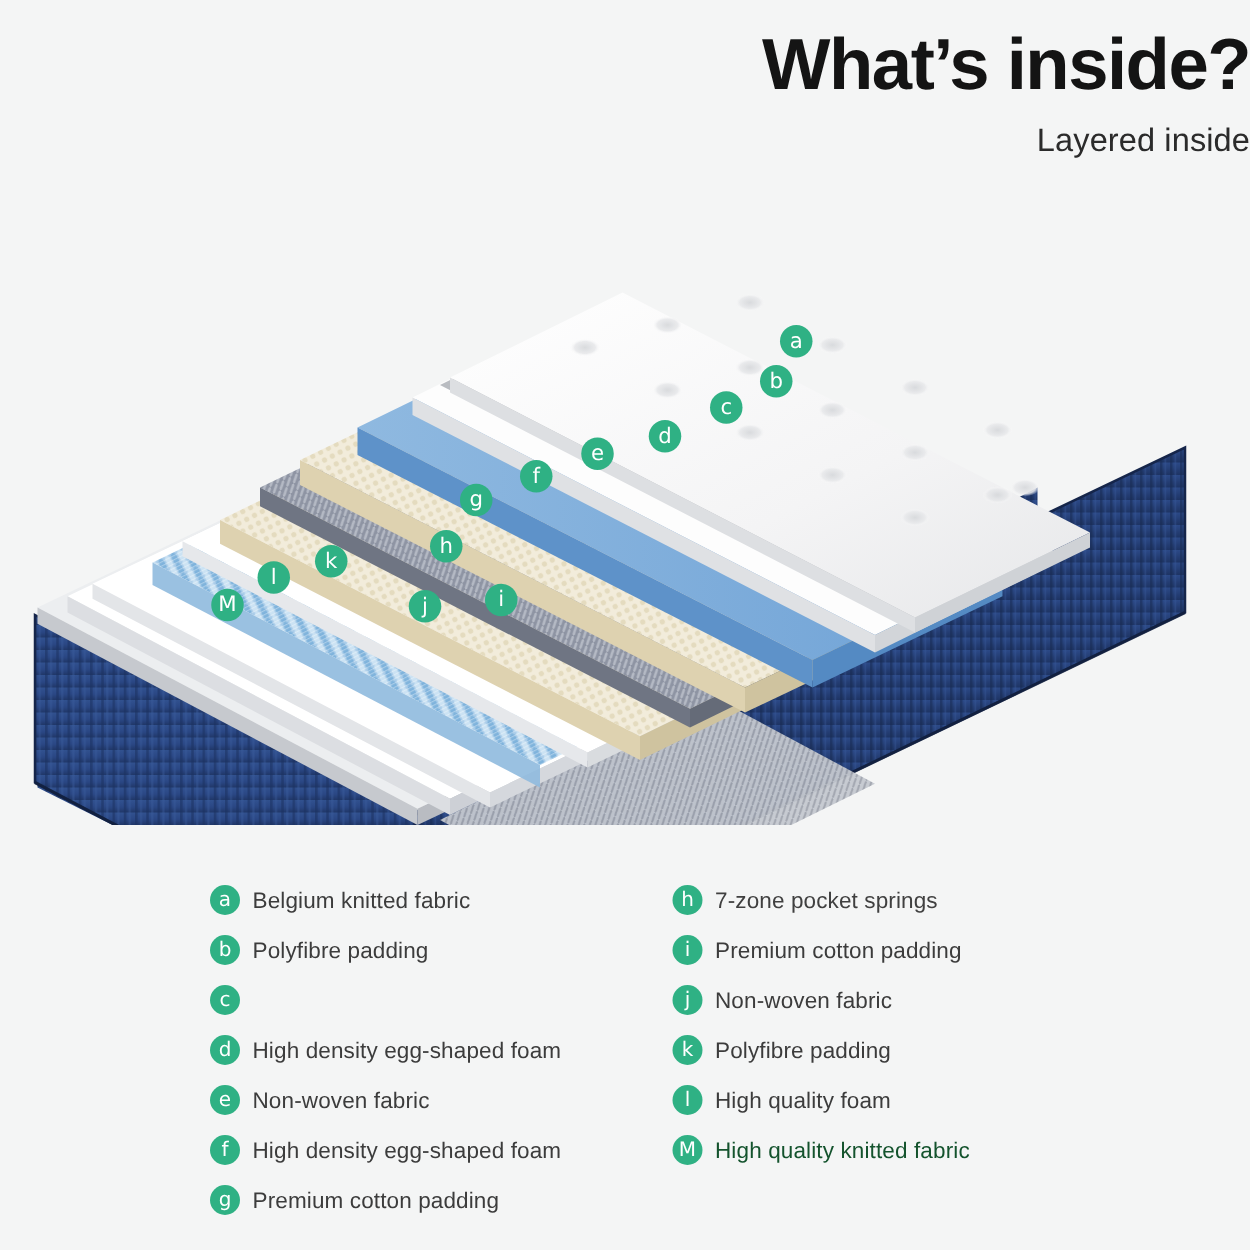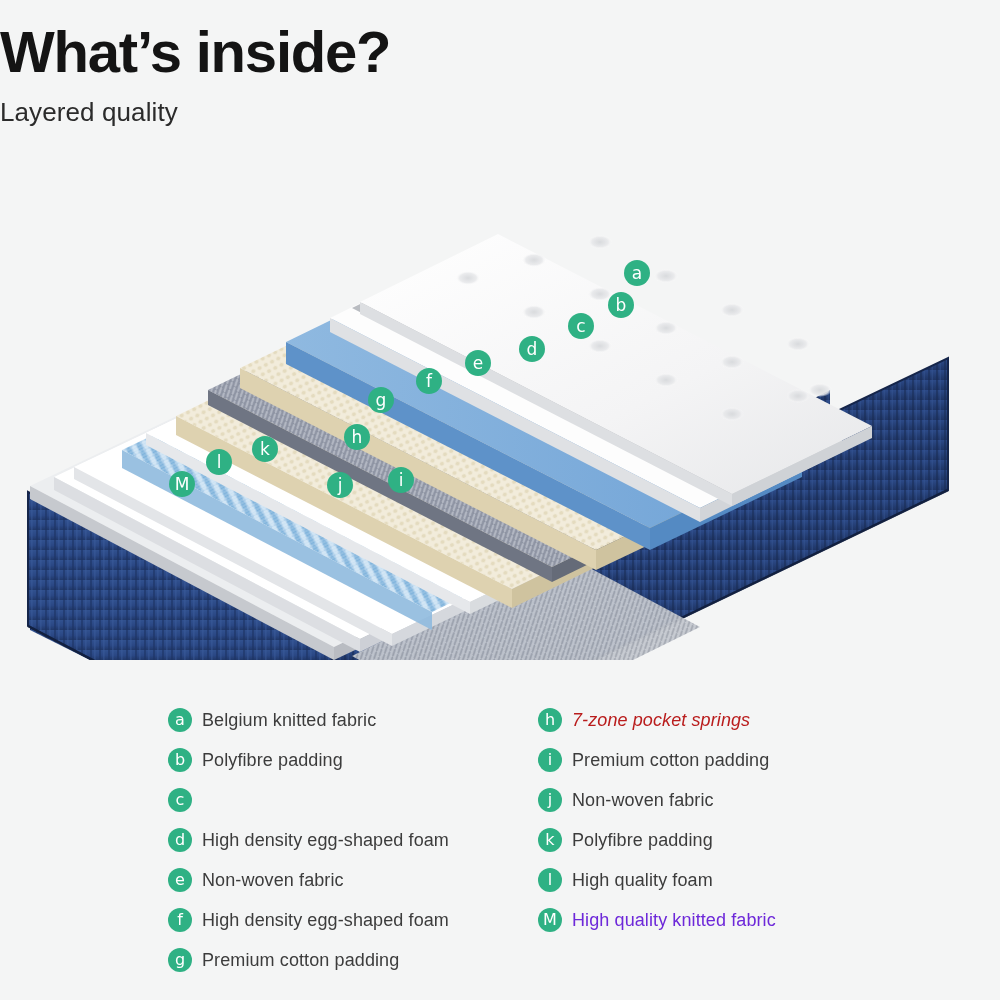--- a/index.html
+++ b/index.html
@@ -8,21 +8,21 @@
     width:1000px;height:1000px;
     background:#f4f5f5;
     font-family:"Liberation Sans","DejaVu Sans",sans-serif;
     overflow:hidden;
     position:relative;
     -webkit-font-smoothing:antialiased;
   }
   .page{position:relative;width:1000px;height:1000px;}
 
   
-  .header{position:absolute;left:0;top:22px;width:1000px;text-align:left;}
+  .header{position:absolute;left:0;top:22px;width:1000px;text-align:right;}
   .title{
     font-size:58px;font-weight:bold;color:#141414;
     letter-spacing:-1.2px;line-height:1.05;margin:0;
   }
   .subtitle{
     font-size:26px;font-weight:400;color:#2b2b2b;
     margin:14px 0 0 0;letter-spacing:.1px;
   }
 
   
@@ -64,21 +64,21 @@
     white-space:nowrap;
   }
 </style>
 </head>
 <body style="background: rgb(244, 245, 245);">
 
 <div class="page">
 
   <div class="header">
     <h1 class="title" style="color: rgb(20, 20, 20);">What’s inside?</h1>
-    <p class="subtitle">Layered quality</p>
+    <p class="subtitle">Layered inside</p>
   </div>
 
   <div class="illus">
     <svg width="1000" height="470" viewBox="0 0 1000 470" xmlns="http://www.w3.org/2000/svg">
       <defs>
         <linearGradient id="gNavy" x1="0" y1="0" x2="0" y2="1">
           <stop offset="0%" stop-color="#31518f"></stop>
           <stop offset="55%" stop-color="#2a4784"></stop>
           <stop offset="100%" stop-color="#203768"></stop>
         </linearGradient>
@@ -317,38 +317,38 @@
           <span class="legend-text" style="color: rgb(60, 60, 60);">High density egg-shaped foam</span>
         </div>
         <div class="legend-row">
           <span class="legend-badge" style="background: rgb(47, 177, 132);">g</span>
           <span class="legend-text" style="color: rgb(60, 60, 60);">Premium cotton padding</span>
         </div>
       </div>
     <div class="legend-col right" id="legend-right">
         <div class="legend-row">
           <span class="legend-badge" style="background: rgb(47, 177, 132);">h</span>
-          <span class="legend-text" style="color: #b91c1c; font-style: italic;">7-zone pocket springs</span>
+          <span class="legend-text" style="color: #404040;">7-zone pocket springs</span>
         </div>
         <div class="legend-row">
           <span class="legend-badge" style="background: rgb(47, 177, 132);">i</span>
           <span class="legend-text" style="color: rgb(60, 60, 60);">Premium cotton padding</span>
         </div>
         <div class="legend-row">
           <span class="legend-badge" style="background: rgb(47, 177, 132);">j</span>
           <span class="legend-text" style="color: rgb(60, 60, 60);">Non-woven fabric</span>
         </div>
         <div class="legend-row">
           <span class="legend-badge" style="background: rgb(47, 177, 132);">k</span>
           <span class="legend-text" style="color: rgb(60, 60, 60);">Polyfibre padding</span>
         </div>
         <div class="legend-row">
           <span class="legend-badge" style="background: rgb(47, 177, 132);">l</span>
           <span class="legend-text" style="color: rgb(60, 60, 60);">High quality foam</span>
         </div>
         <div class="legend-row">
           <span class="legend-badge" style="background: rgb(47, 177, 132);">M</span>
-          <span class="legend-text" style="color: #6d28d9;">High quality knitted fabric</span>
+          <span class="legend-text" style="color: #14532d;">High quality knitted fabric</span>
         </div>
       </div>
   </div>
 
 </div>
 
 </body></html>

